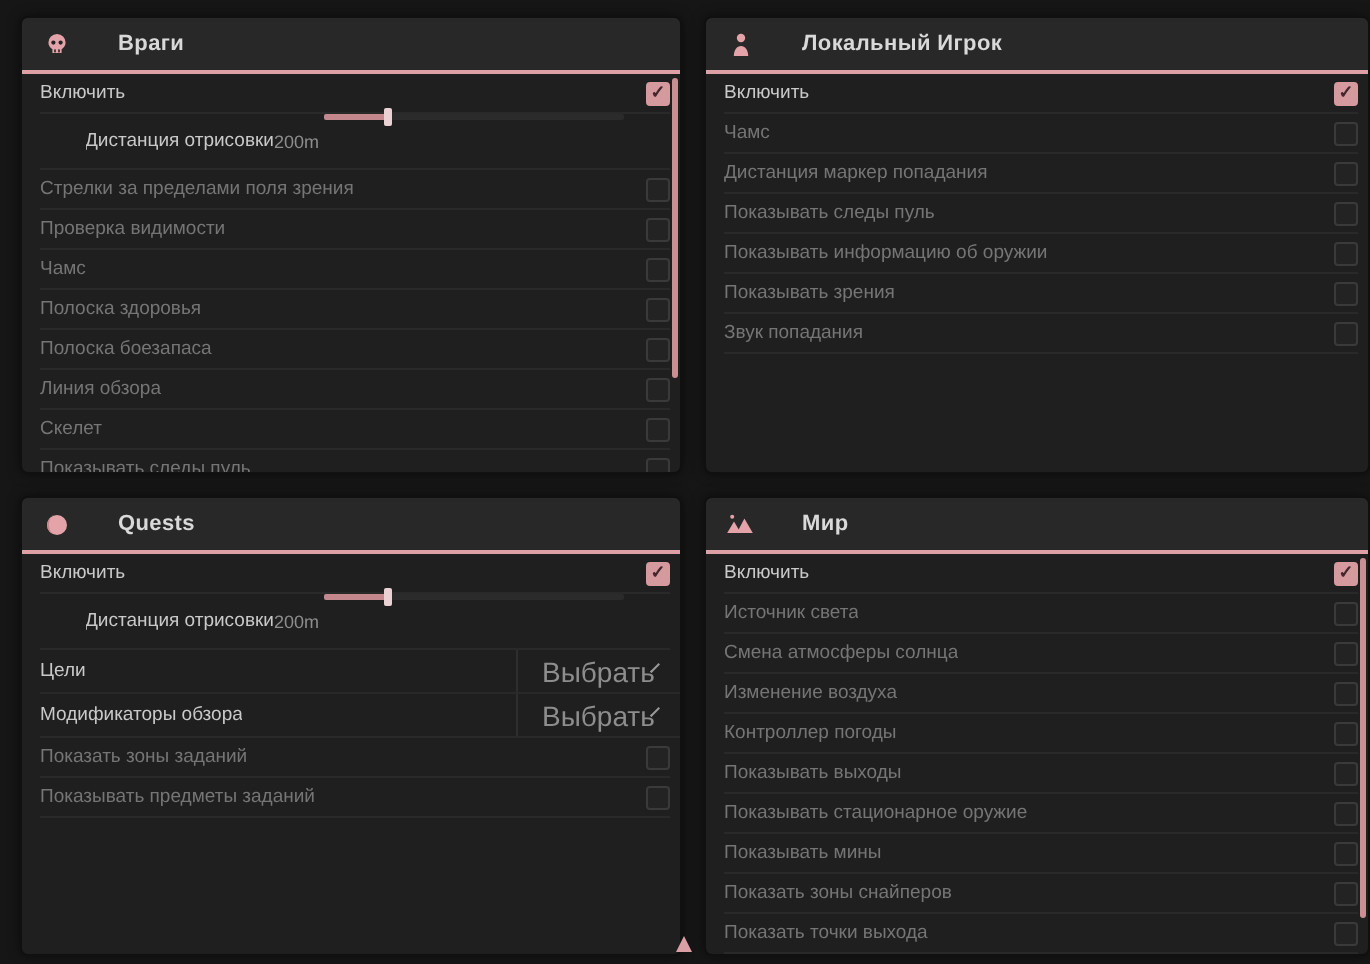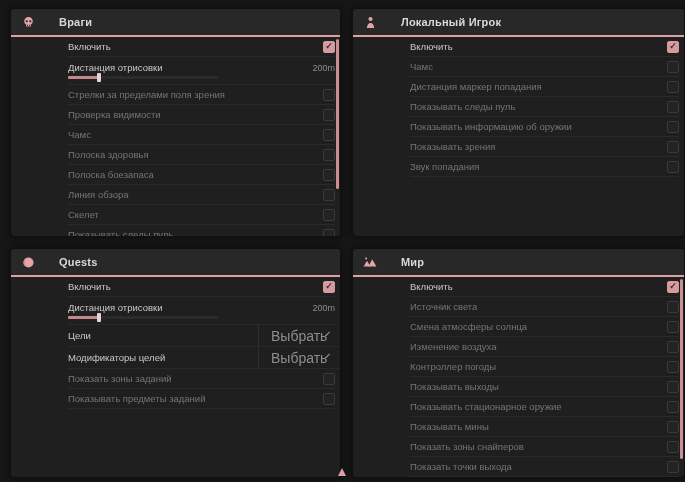--- a/index.html
+++ b/index.html
@@ -17,38 +17,38 @@
   .panel-1{left:10px;top:8px;width:331px;height:229px;}
   .panel-2{left:352px;top:8px;width:333px;height:229px;}
   .panel-3{left:10px;top:248px;width:331px;height:230px;}
   .panel-4{left:352px;top:248px;width:333px;height:230px;}
   .panel-header{
     height:26px;background:#282828;display:flex;align-items:center;
     padding:0 10px;gap:24px;border-bottom:2px solid #dda0a5;
   }
   .panel-icon{display:flex;align-items:center;justify-content:center;width:14px;height:14px;}
   .panel-title{font-size:11px;font-weight:bold;color:#d9d9d9;letter-spacing:.2px;}
-  .panel-body{position:relative;padding-left:48px;}
+  .panel-body{position:relative;}
   .row{
     display:flex;align-items:center;justify-content:space-between;
     height:19px;margin:0 5px 0 9px;border-bottom:1px solid #292929;
   }
   .row-label{font-size:9.5px;color:#757575;white-space:nowrap;overflow:hidden;}
   .row.bright .row-label{color:#c9c9c9;}
   .row-value{font-size:9px;color:#8d8d8d;}
   
   .checkbox{
     width:10px;height:10px;border-radius:2px;background:#232323;
     border:1px solid #3a3a3a;display:flex;align-items:center;justify-content:center;
     flex:0 0 auto;
   }
   .checkbox.checked{background:#d49a9e;border-color:#d49a9e;}
   .check{font-size:9px;line-height:9px;color:#45262a;font-weight:bold;}
   
-  .row-slider{height:27px;flex-direction:column;align-items:stretch;justify-content:center;gap:3px;}
+  .row-slider{height:27px;flex-direction:row;align-items:stretch;justify-content:center;gap:3px;}
   .slider-line1{display:flex;align-items:center;justify-content:space-between;}
   .slider-track{position:relative;width:150px;height:3px;background:#2b2b2b;border-radius:1px;}
   .slider-fill{position:absolute;left:0;top:0;bottom:0;background:#c4878c;border-radius:1px;}
   .slider-thumb{position:absolute;top:-3px;width:4px;height:9px;background:#ead2d4;border-radius:1px;}
   
   .row-select{height:21px;margin-right:0;padding-right:0;}
   .select{
     display:flex;align-items:center;justify-content:space-between;
     width:82px;height:100%;border-left:1px solid #2e2e2e;
     padding:0 12px 0 12px;box-sizing:border-box;cursor:pointer;
@@ -239,21 +239,21 @@
     </div>
   </div>
           <div class="row row-select bright">
     <span class="row-label">Цели</span>
     <span class="select">
       <span class="select-value">Выбрать</span>
       <span class="chevron"></span>
     </span>
   </div>
           <div class="row row-select bright">
-    <span class="row-label">Модификаторы целей</span>
+    <span class="row-label">Модификаторы обзора</span>
     <span class="select">
       <span class="select-value">Выбрать</span>
       <span class="chevron"></span>
     </span>
   </div>
           <div class="row">
     <span class="row-label">Показать зоны заданий</span>
     <span class="checkbox">
               <span class="check"></span>
             </span>

